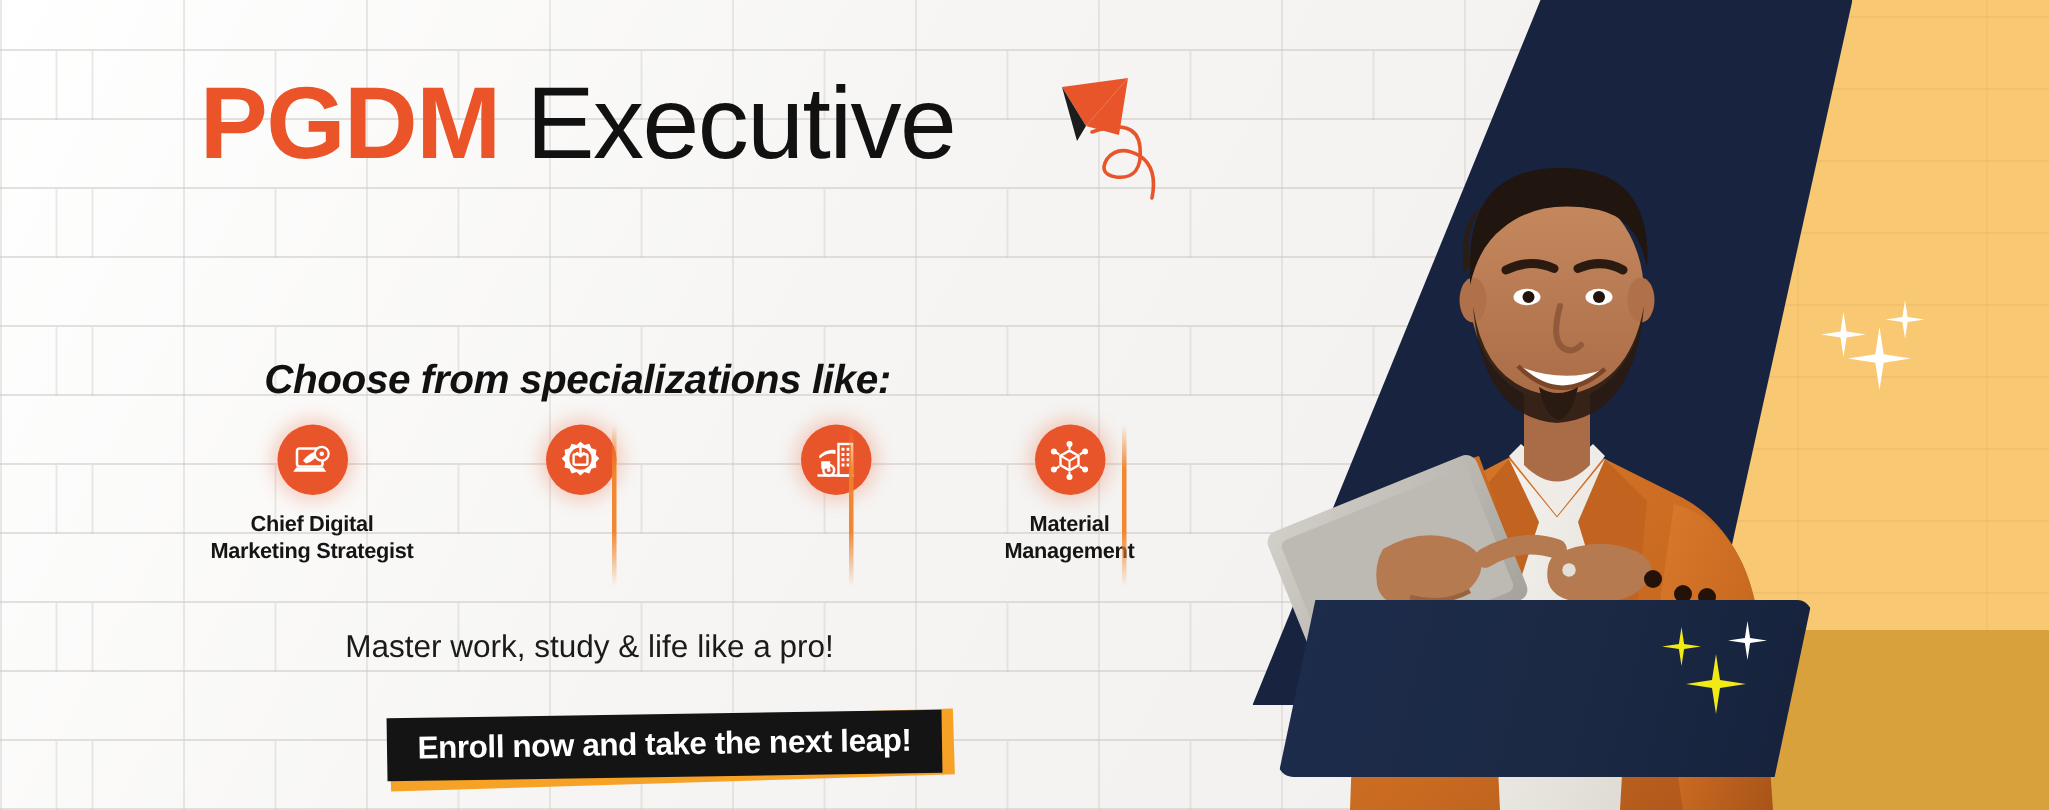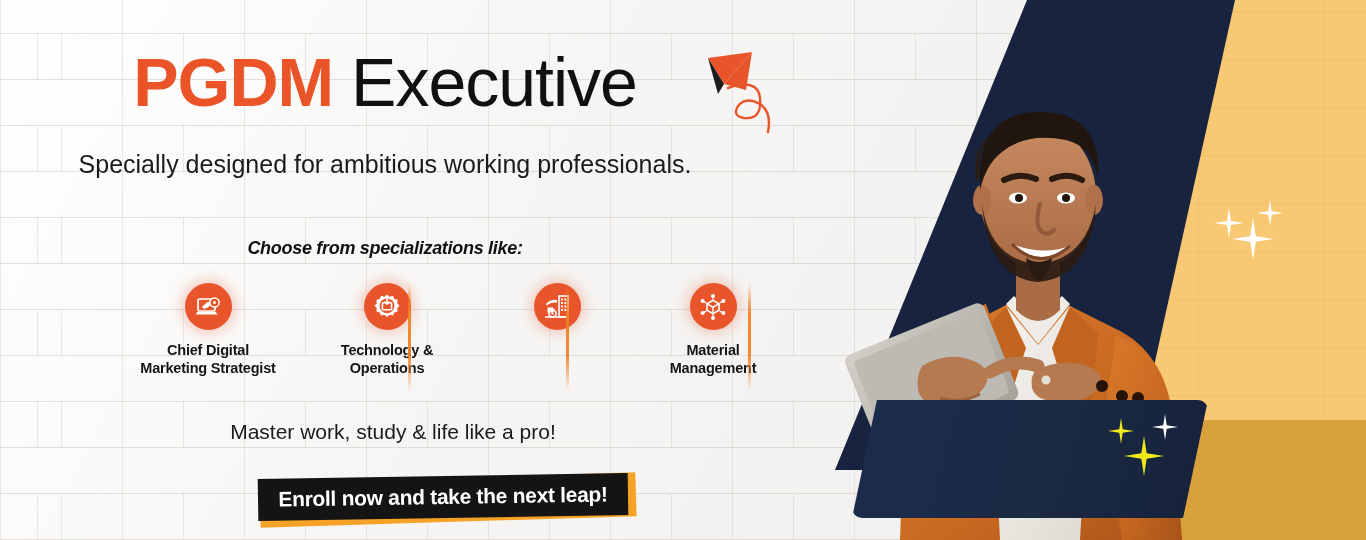--- a/index.html
+++ b/index.html
@@ -132,21 +132,21 @@
     font-size: 25px;
     line-height: 1.35;
     color: #1b1b1b;
     font-weight: 400;
   }
 
   .choose-heading {
     position: absolute;
     left: 0; top: 238px; width: 770px;
     text-align: center;
-    font-size: 18px;
+    font-size: 27px;
     font-weight: 700;
     font-style: italic;
     letter-spacing: -0.3px;
     color: #111111;
   }
 
   
   .specs {
     position: absolute;
     left: 108px; top: 283px;
@@ -384,21 +384,20 @@
 
     <div class="plane-mark">
       <svg width="90" height="90" viewBox="0 0 90 90" xmlns="http://www.w3.org/2000/svg">
         <path d="M10 8 L54 2 L26 34 Z" fill="#e8552a"></path>
         <path d="M10 8 L26 34 L20 44 Z" fill="#1c1c1c"></path>
         <path d="M54 2 L26 34 L48 40 Z" fill="#e8552a"></path>
         <path d="M30 38 Q60 28 62 48 Q64 70 46 68 Q34 66 40 56 Q48 46 62 54 Q74 62 70 82" stroke="#e8552a" stroke-width="2.4" fill="none" stroke-linecap="round"></path>
       </svg>
     </div>
 
-    <p class="subtitle">Specially designed for ambitious working professionals.</p>
 
     <h2 class="choose-heading">Choose from specializations like:</h2>
 
     <div class="specs">
 
       <div class="spec spec-0">
         <div class="spec-icon">
           <svg width="28" height="28" viewBox="0 0 28 28" xmlns="http://www.w3.org/2000/svg">
             <rect x="4" y="6" width="17" height="12" rx="1.6" fill="none" stroke="#fff" stroke-width="1.7"></rect>
             <path d="M1.5 21.5 h22 l-2 -2.8 h-18 Z" fill="#fff"></path>
@@ -416,22 +415,20 @@
           <svg width="28" height="28" viewBox="0 0 28 28" xmlns="http://www.w3.org/2000/svg">
             <path d="M14 1.5 l2.6 2.2 l3.3 -0.9 l1.4 3.1 l3.3 0.9 l-0.4 3.4 l2.3 2.5
                      l-2.3 2.5 l0.4 3.4 l-3.3 0.9 l-1.4 3.1 l-3.3 -0.9 L14 24
                      l-2.6 -2.3 l-3.3 0.9 l-1.4 -3.1 l-3.3 -0.9 l0.4 -3.4 L1.5 12.7
                      l2.3 -2.5 l-0.4 -3.4 l3.3 -0.9 l1.4 -3.1 l3.3 0.9 Z" fill="#fff"></path>
             <circle cx="14" cy="12.8" r="7.4" fill="#e8552a"></circle>
             <rect x="9.4" y="9.8" width="9.2" height="7" rx="1" fill="none" stroke="#fff" stroke-width="1.6"></rect>
             <path d="M14 5.8 v5.2 M11.8 9 l2.2 2.2 l2.2 -2.2" stroke="#fff" stroke-width="1.6" fill="none" stroke-linecap="round" stroke-linejoin="round"></path>
           </svg>
         </div>
-        <div class="spec-label">Technology &amp;
-Operations</div>
       </div>
 
       <div class="spec spec-2">
         <div class="spec-icon">
           <svg width="28" height="28" viewBox="0 0 28 28" xmlns="http://www.w3.org/2000/svg">
             <rect x="16" y="3" width="9" height="21" fill="none" stroke="#fff" stroke-width="1.6"></rect>
             <g fill="#fff">
               <rect x="18" y="5.5" width="2" height="2"></rect>
                 <rect x="21.4" y="5.5" width="2" height="2"></rect>
               <rect x="18" y="9" width="2" height="2"></rect>

